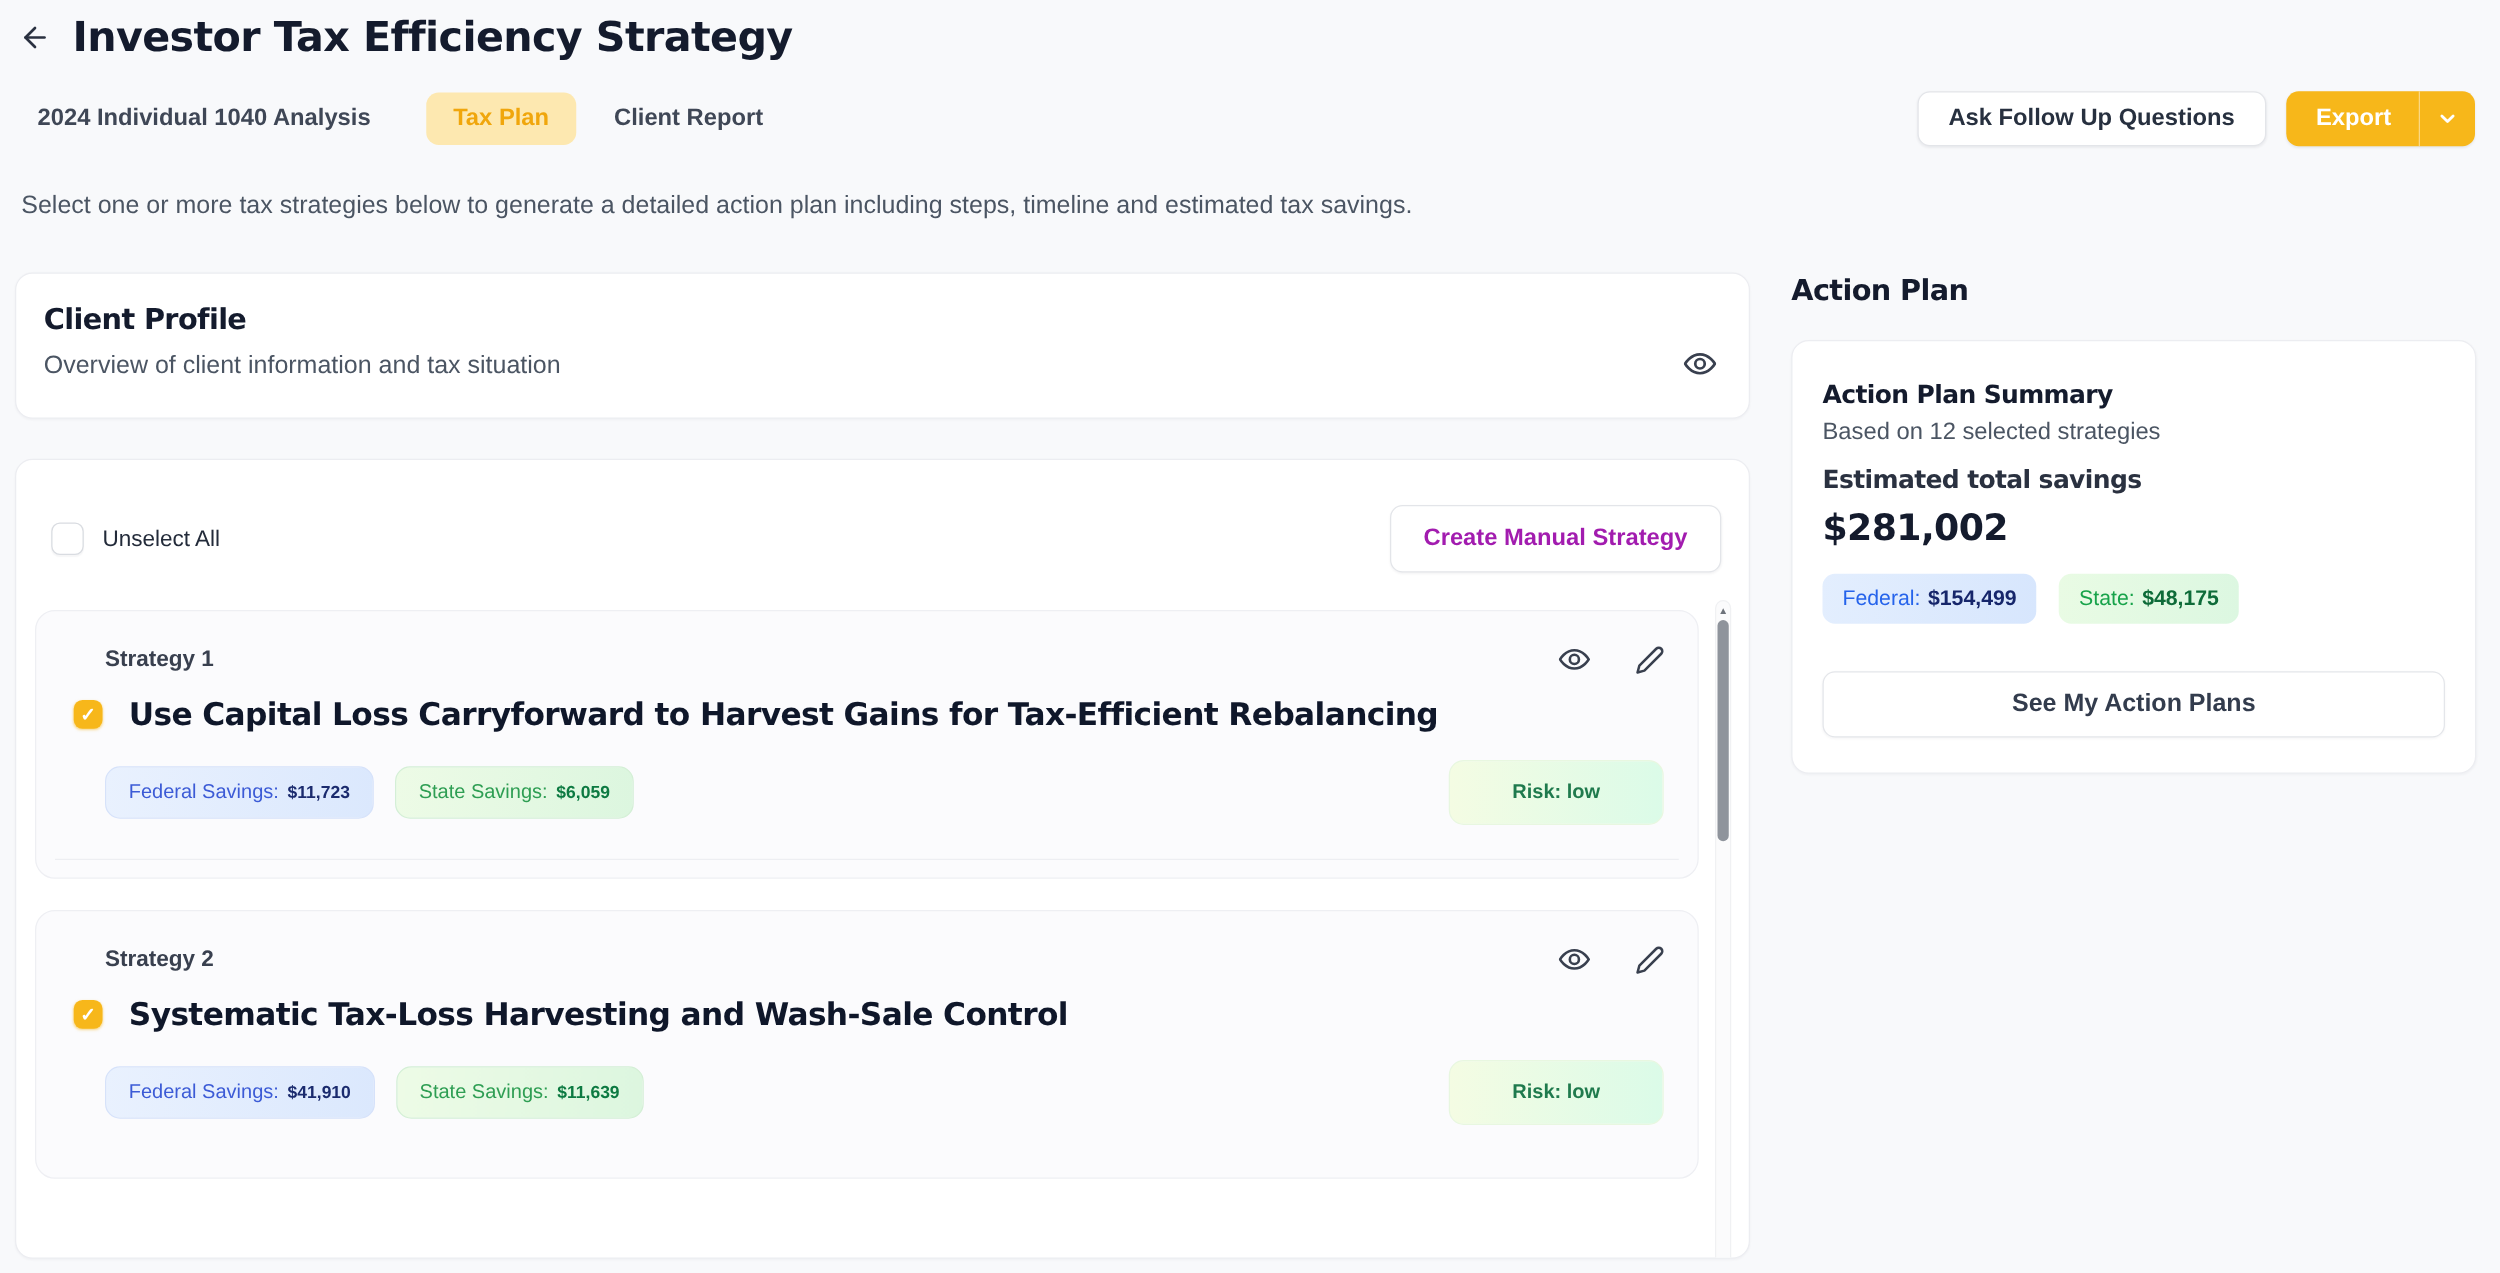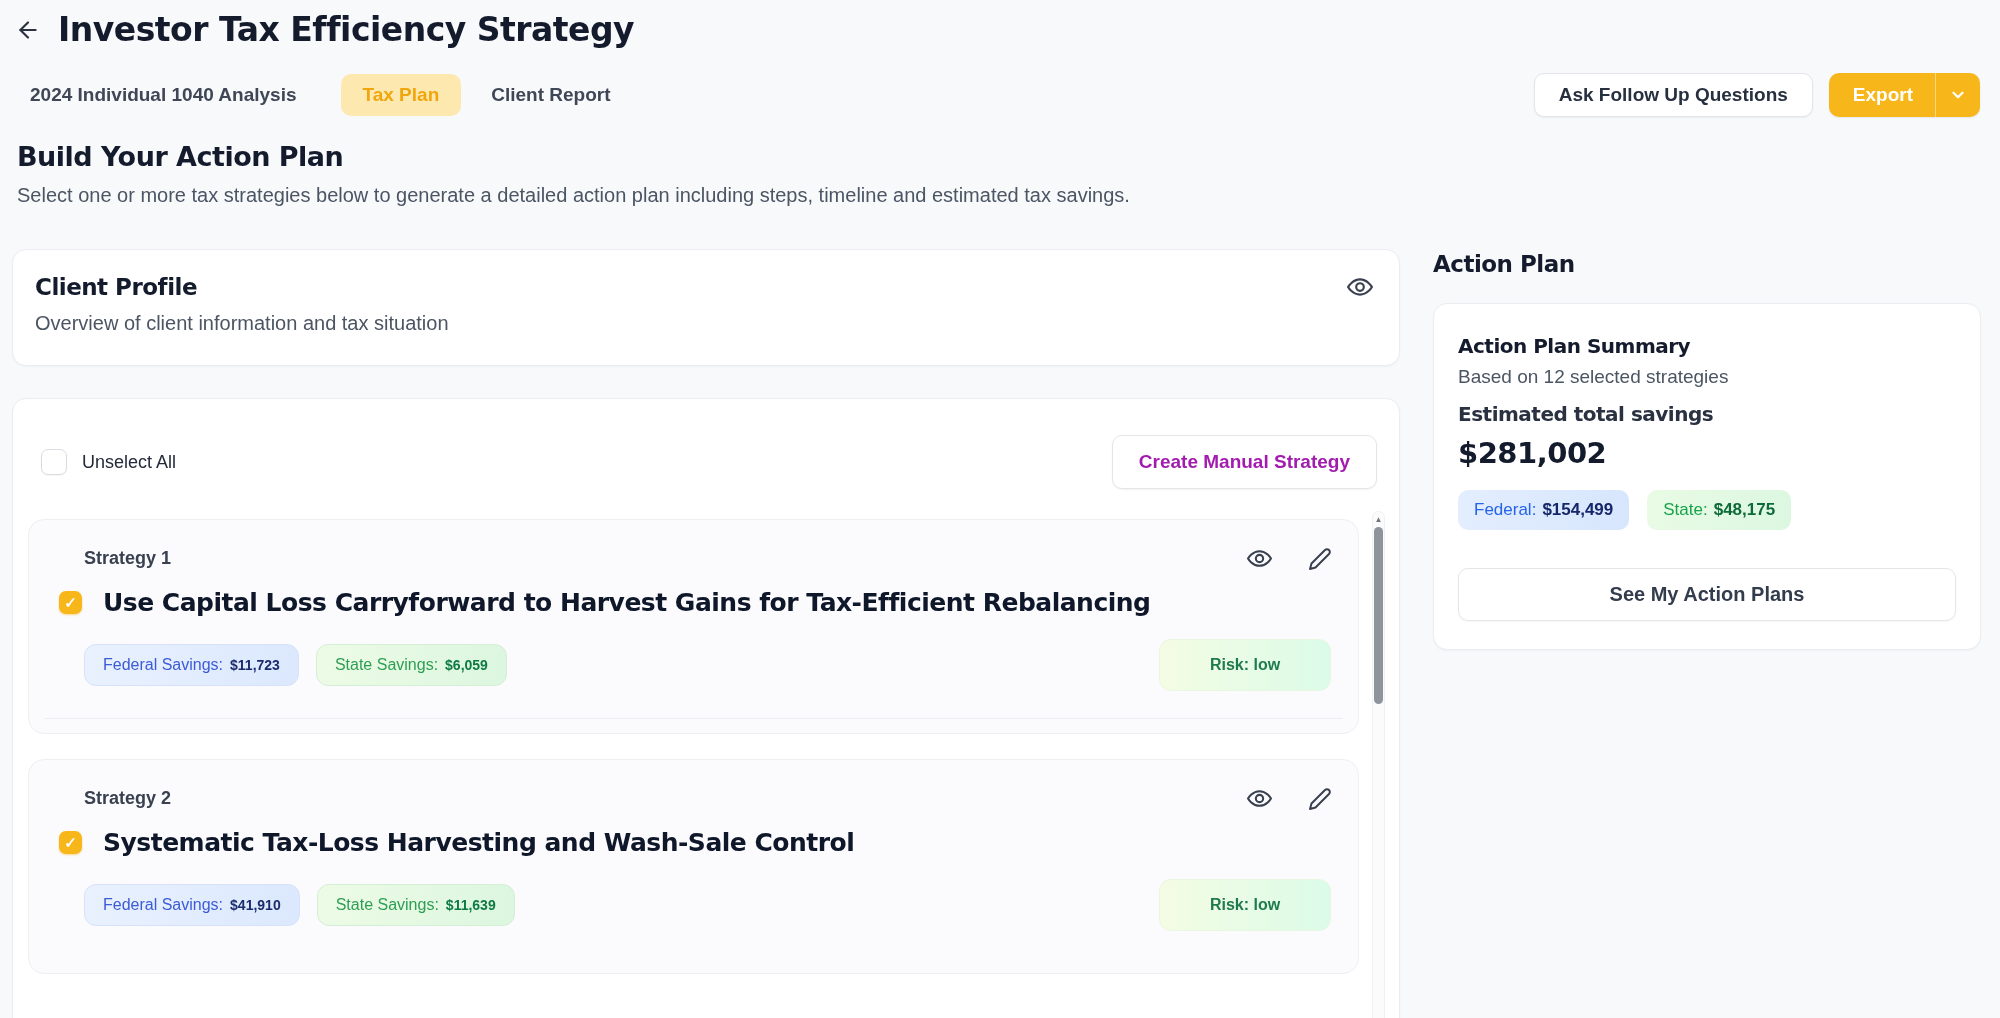--- a/index.html
+++ b/index.html
@@ -47,21 +47,21 @@
   .main { display: flex; align-items: flex-start; margin-top: 42px; padding: 0 19px 0 12px; gap: 33px; }
   .col-left { width: 1388px; }
   .col-right { width: 548px; }
 
   .card {
     background: #FFFFFF; border: 1px solid #ECEDF1; border-radius: 14px;
     box-shadow: 0 1px 2px rgba(16,24,40,.04);
   }
 
   
-  .client-card { display: flex; align-items: flex-start; padding: 24px 26px 30px 22px; }
+  .client-card { display: flex; align-items: flex-end; padding: 24px 26px 30px 22px; }
   .client-card .texts { flex: 1; }
   .client-title { font-size: 23px; font-weight: 700; color: #141B2D; }
   .client-sub { margin-top: 12px; font-size: 20px; color: #4B5563; }
   .icon-btn { color: #39404F; cursor: pointer; display: inline-flex; }
 
   
   .strategies-card { margin-top: 32px; height: 640px; overflow: hidden; }
   .strat-head { padding: 28px 28px 0 28px; }
   .strat-title { font-size: 23px; font-weight: 700; color: #141B2D; }
   .strat-sub { margin-top: 12px; font-size: 20px; color: #4B5563; }
@@ -156,21 +156,20 @@
     <div class="label">Export</div>
     <div class="caret">
       <svg width="18" height="18" viewBox="0 0 24 24" fill="none" stroke="#FFFFFF" stroke-width="3" stroke-linecap="round" stroke-linejoin="round">
           <polyline points="6 9 12 15 18 9"></polyline>
         </svg>
     </div>
   </div>
 </div>
 
 <div class="intro">
-  <div class="intro-heading heading-font">Build Your Action Plan</div>
   <div class="intro-sub">Select one or more tax strategies below to generate a detailed action plan including steps, timeline and estimated tax savings.</div>
 </div>
 
 <div class="main">
 
   <div class="col-left">
 
     <div class="card client-card">
       <div class="texts">
         <div class="client-title heading-font">Client Profile</div>

